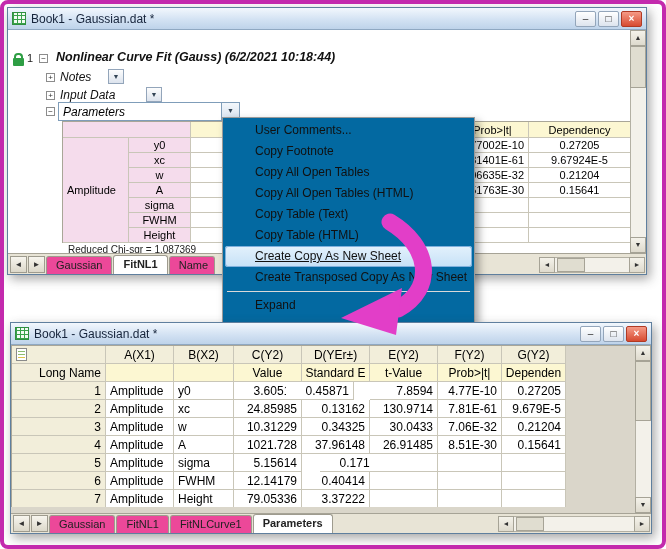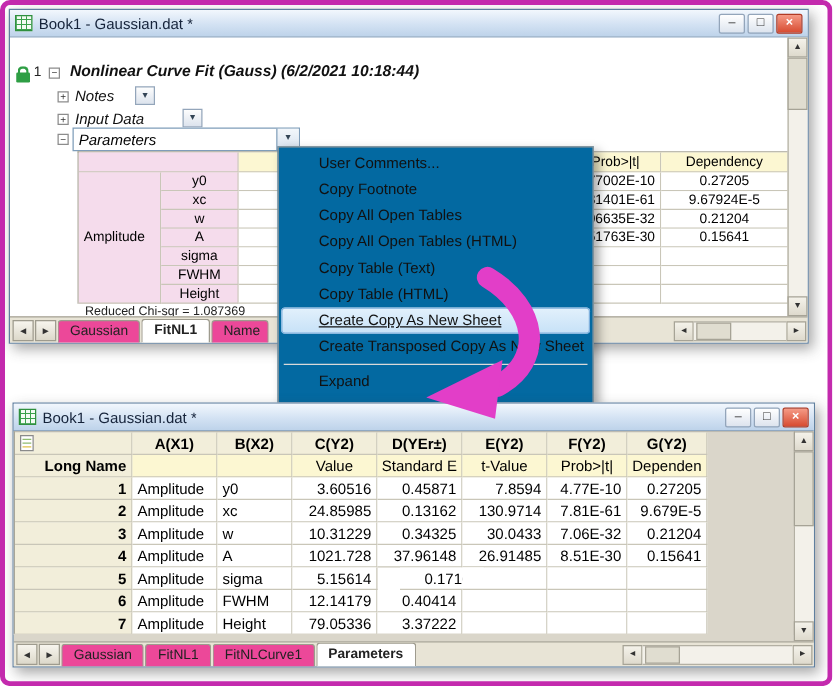--- a/index.html
+++ b/index.html
@@ -31,21 +31,21 @@
   .rpt{position:absolute;font-style:italic;font-weight:bold;font-size:12.5px;color:#111;white-space:nowrap;}
   .combo{position:absolute;border:1px solid #7f9db9;background:#fff;display:flex;align-items:center;box-sizing:border-box;}
   .combo .lbl{flex:1;font-style:italic;font-size:12px;padding-left:4px;white-space:nowrap;overflow:hidden;}
   .combo .dd2{width:17px;align-self:stretch;border-left:1px solid #7f9db9;background:linear-gradient(#f3f7fb,#d7e2ef);
               font-size:7px;text-align:center;line-height:16px;color:#345;}
   .fnote{position:absolute;font-size:10px;color:#222;white-space:nowrap;}
 
   .gridbox{position:absolute;border-top:1px solid #a9a698;border-left:1px solid #a9a698;background:#fff;box-sizing:content-box;}
   .c{position:absolute;box-sizing:border-box;border-right:1px solid #c9c6b8;border-bottom:1px solid #c9c6b8;
      display:flex;align-items:center;padding:0 4px;background:#fff;overflow:hidden;white-space:nowrap;font-size:12px;color:#000;}
-  .hd{background:#f2eeda;justify-content:center;font-weight:bold;}
+  .hd{background:#f2eeda;justify-content:center;}
   .yl{background:#fcf7d2;justify-content:center;}
   .pk{background:#f5dcec;justify-content:center;}
   .rn{justify-content:flex-end;}
   .ln{justify-content:flex-start;}
   .rtable .c{font-size:11px;}
   .filler{position:absolute;background:#dad6ca;}
 
   .vscroll{position:absolute;background:#f3f1ea;border-left:1px solid #b3b0a3;box-sizing:border-box;}
   .sbtn{position:absolute;width:16px;height:16px;background:linear-gradient(#f4f2ea,#dedacd);border:1px solid #a6a396;
         box-sizing:border-box;font-size:7px;line-height:14px;text-align:center;color:#333;}
@@ -236,21 +236,21 @@
       <div class="c yl" style="left:222px;top:18px;width:68px;height:18px">Value</div>
       <div class="c yl" style="left:290px;top:18px;width:68px;height:18px">Standard E</div>
       <div class="c yl" style="left:358px;top:18px;width:68px;height:18px">t-Value</div>
       <div class="c yl" style="left:426px;top:18px;width:64px;height:18px">Prob&gt;|t|</div>
       <div class="c yl" style="left:490px;top:18px;width:64px;height:18px">Dependen</div>
 
       <div class="c hd rn" style="left:0;top:36px;width:94px;height:18px">1</div>
       <div class="c ln" style="left:94px;top:36px;width:68px;height:18px">Amplitude</div>
       <div class="c ln" style="left:162px;top:36px;width:60px;height:18px">y0</div>
       <div class="c rn" style="left:222px;top:36px;width:68px;height:18px">3.60516</div>
-      <div class="c rn" style="left:290px;top:36px;width:68px;height:18px">0.45871</div>
+      <div class="c rn" style="left:274px;top:36px;width:68px;height:18px">0.45871</div>
       <div class="c rn" style="left:358px;top:36px;width:68px;height:18px">7.8594</div>
       <div class="c rn" style="left:426px;top:36px;width:64px;height:18px">4.77E-10</div>
       <div class="c rn" style="left:490px;top:36px;width:64px;height:18px">0.27205</div>
 
       <div class="c hd rn" style="left:0;top:54px;width:94px;height:18px">2</div>
       <div class="c ln" style="left:94px;top:54px;width:68px;height:18px">Amplitude</div>
       <div class="c ln" style="left:162px;top:54px;width:60px;height:18px">xc</div>
       <div class="c rn" style="left:222px;top:54px;width:68px;height:18px">24.85985</div>
       <div class="c rn" style="left:290px;top:54px;width:68px;height:18px">0.13162</div>
       <div class="c rn" style="left:358px;top:54px;width:68px;height:18px">130.9714</div>

